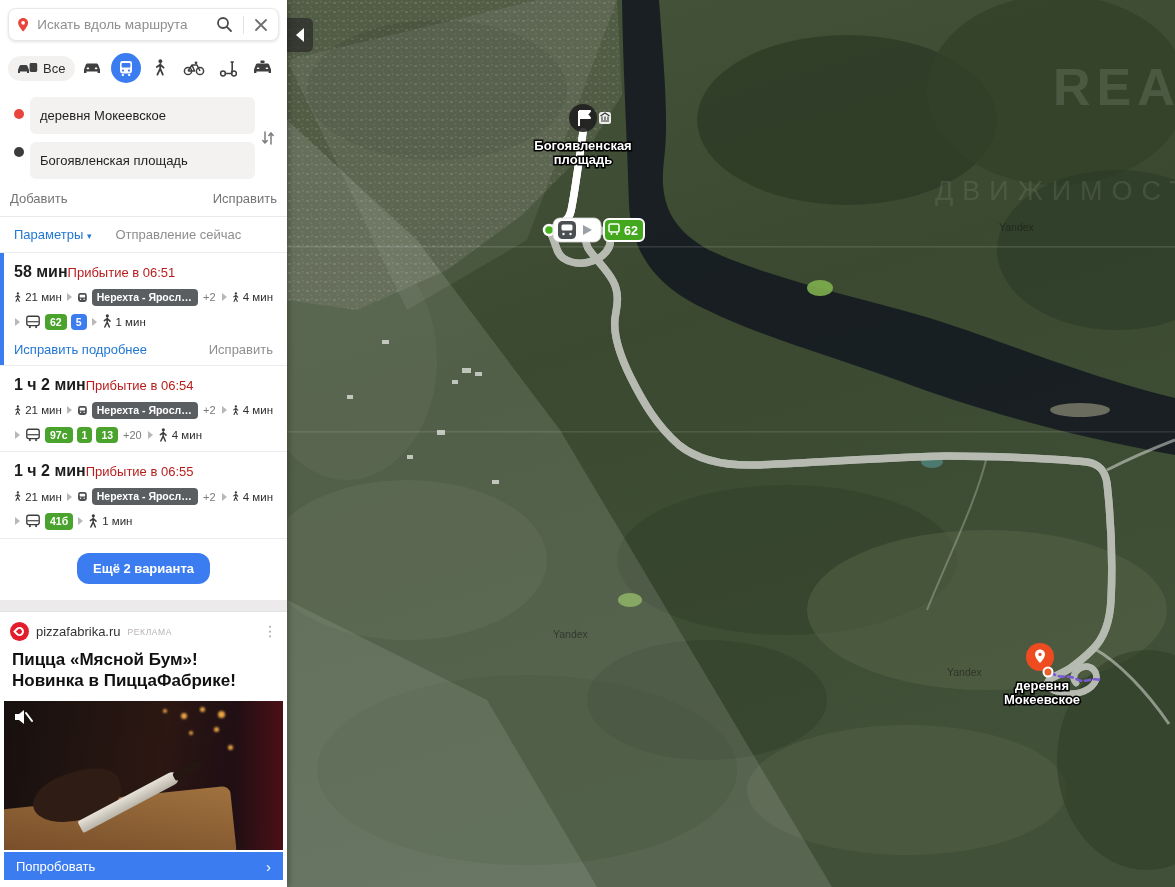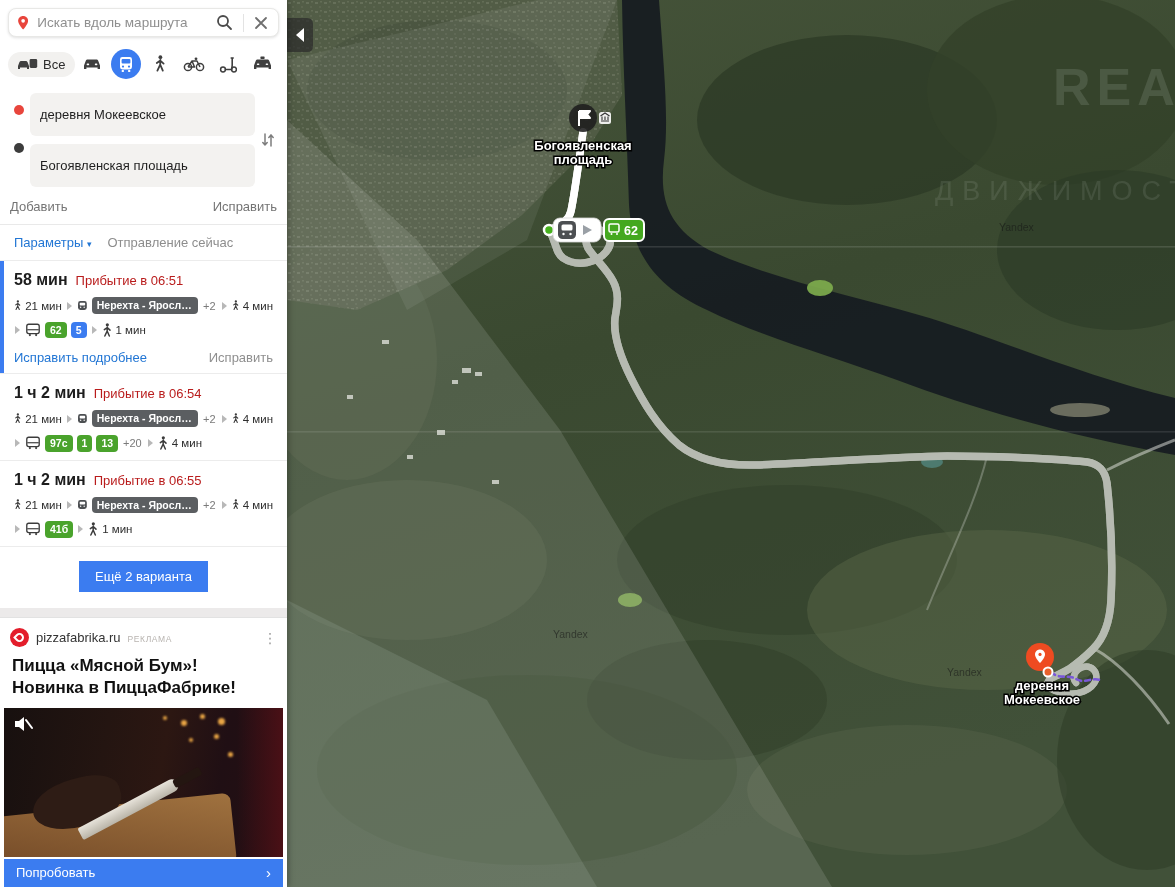--- a/index.html
+++ b/index.html
@@ -18,48 +18,48 @@
   .mode-all { display:flex; align-items:center; gap:5px; background:#f2f1ef; border-radius:16px; padding:5px 10px 5px 8px; font-size:13px; color:#2b2b2b; cursor:pointer; }
   .mode { width:34px; height:30px; display:flex; align-items:center; justify-content:center; cursor:pointer; color:#3f3f3f; }
   .mode.selected { width:30px; height:30px; border-radius:50%; background:#3b7cf0; color:#fff; margin:0 2px; }
 
   .waypoints { display:flex; padding:4px 6px 0 8px; }
   .wp-dots { width:22px; display:flex; flex-direction:column; align-items:center; padding-top:12px; }
   .dot { width:10px; height:10px; border-radius:50%; }
   .dot.red { background:#e8453c; margin-bottom:28px; }
   .dot.black { background:#3c3c3c; }
   .wp-fields { flex:1; display:flex; flex-direction:column; gap:8px; }
-  .wp-input { height:43px; background:#f3f2f0; border:none; border-radius:6px; font-size:13px; color:#1f1f1f; padding:0 10px; outline:none; }
+  .wp-input { height:37px; background:#f3f2f0; border:none; border-radius:6px; font-size:13px; color:#1f1f1f; padding:0 10px; outline:none; }
   .wp-swap { width:26px; display:flex; align-items:center; justify-content:center; color:#7d7d7d; cursor:pointer; }
 
   .add-reset { display:flex; justify-content:space-between; padding:12px 10px 10px 10px; font-size:13px; color:#747474; }
   .add-reset span { cursor:pointer; }
   .hr { height:1px; background:#e9e9e9; }
-  .params-row { display:flex; align-items:flex-start; gap:16px; padding:10px 14px; font-size:13px; }
+  .params-row { display:flex; align-items:flex-start; gap:24px; padding:10px 14px; font-size:13px; }
   .link-blue { color:#2276d4; cursor:pointer; }
   .muted { color:#8d8d8d; }
   .caret { font-size:9px; color:#2276d4; }
 
   .route-card { position:relative; padding:10px 14px 8px 14px; border-top:1px solid #ececec; }
   .route-card.selected::before { content:""; position:absolute; left:0; top:0; bottom:0; width:4px; background:#3b7cf0; }
-  .rc-head { display:flex; align-items:baseline; gap:8px; }
+  .rc-head { display:flex; align-items:baseline; }
   .rc-dur { font-size:16px; font-weight:bold; color:#1d1d1d; }
   .rc-arr { font-size:13px; color:#b91c1c; }
   .legs { display:flex; align-items:center; gap:4px; margin-top:8px; font-size:11.5px; color:#2e2e2e; white-space:nowrap; }
   .sep { width:0; height:0; border-left:5px solid #b8b8b8; border-top:4px solid transparent; border-bottom:4px solid transparent; margin:0 1px; }
   .badge { font-size:10.5px; font-weight:bold; color:#fff; padding:2px 5px; border-radius:4px; line-height:1.2; }
   .badge.dark { background:#5b5e61; max-width:122px; overflow:hidden; text-overflow:ellipsis; }
   .badge.green { background:#4aa32c; }
   .badge.blue { background:#3b7cf0; }
   .plus { color:#7a7a7a; font-size:11px; margin:0 1px; }
   .rc-links { display:flex; justify-content:space-between; margin-top:12px; font-size:13px; }
   .gray-link { color:#8f8f8f; cursor:pointer; }
 
   .more-wrap { display:flex; justify-content:center; padding:14px 0 16px 0; border-top:1px solid #ececec; }
-  .more-btn { background:#3b7cf0; color:#fff; border:none; font-size:13px; font-weight:normal; padding:8px 16px; border-radius:0; cursor:pointer; }
+  .more-btn { background:#3b7cf0; color:#fff; border:none; font-size:13px; font-weight:bold; padding:8px 16px; border-radius:12px; cursor:pointer; }
 
   .band { height:11px; background:#eceaea; }
 
   .ad { border-top:1px solid #e2e2e2; }
   .ad-head { display:flex; align-items:center; padding:10px 10px 4px 10px; }
   .ad-logo { width:19px; height:19px; border-radius:50%; background:#e31d2b; display:flex; align-items:center; justify-content:center; margin-right:7px; }
   .ad-logo span { width:9px; height:9px; border:2px solid #fff; border-radius:50% 50% 50% 0; display:block; transform:rotate(45deg); }
   .ad-domain { font-size:13px; color:#333; }
   .ad-mark { font-size:8.5px; color:#b8b4b0; letter-spacing:.6px; margin-left:7px; margin-top:2px; }
   .ad-dots { margin-left:auto; color:#9a9a9a; font-size:14px; line-height:10px; cursor:pointer; letter-spacing:0; }

